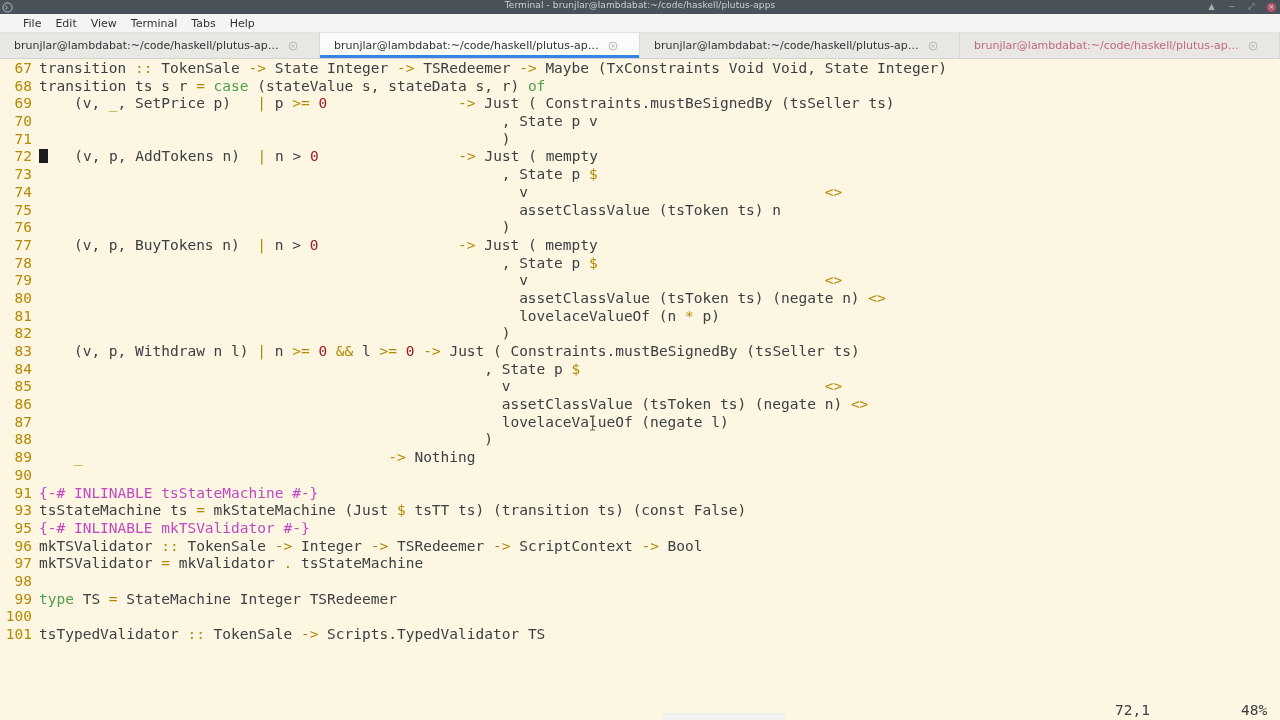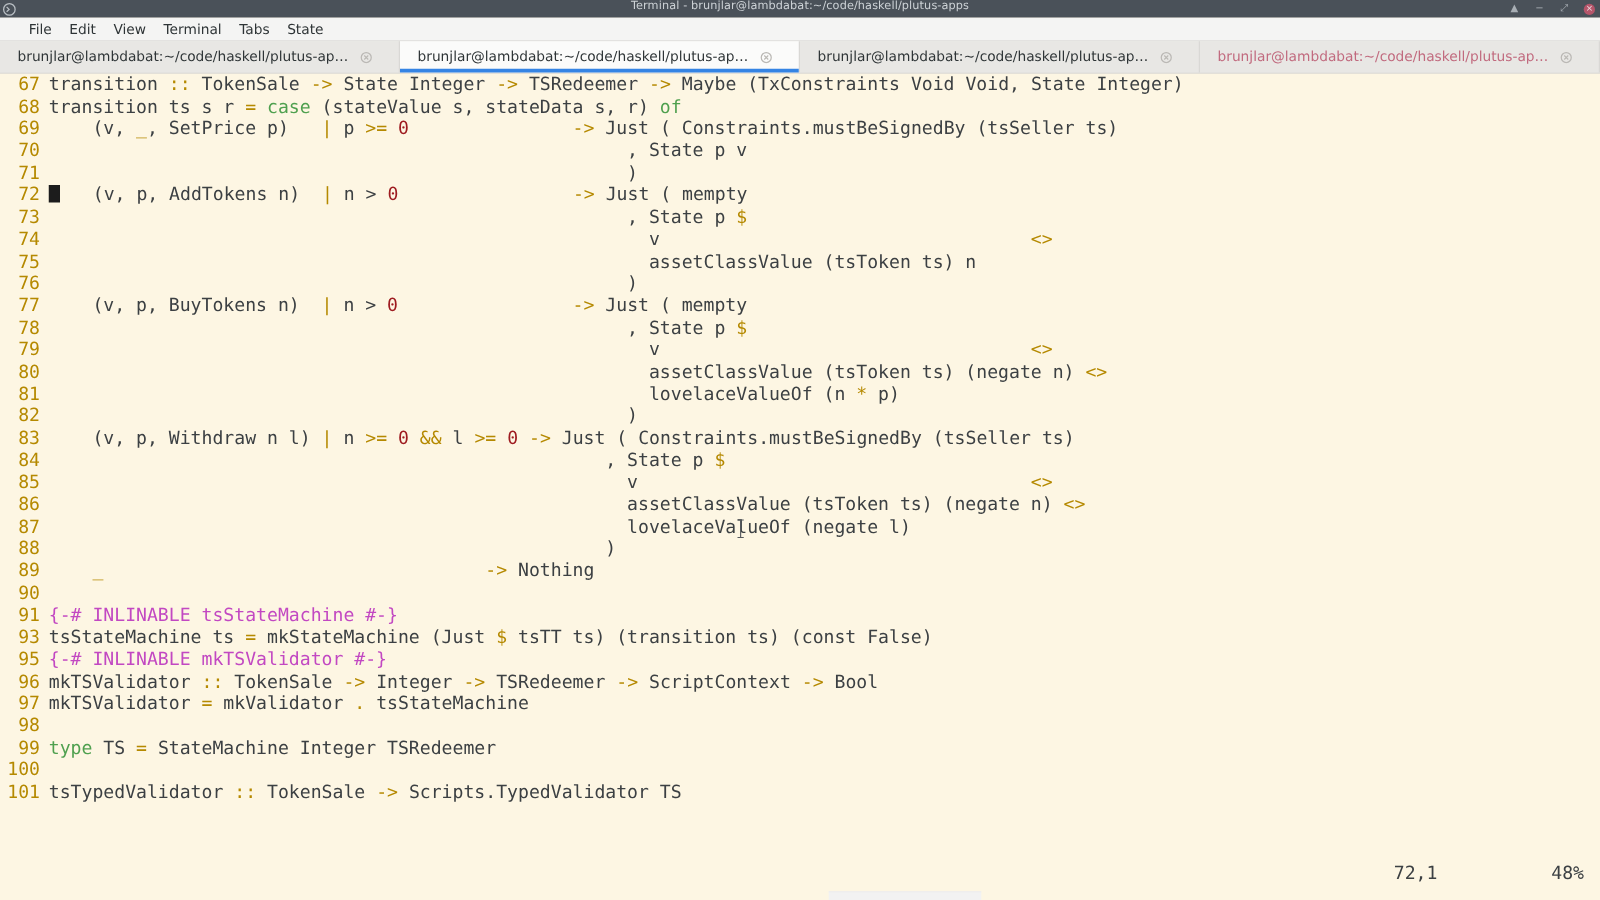--- a/index.html
+++ b/index.html
@@ -144,21 +144,21 @@
   .cursor-block {
     display: inline-block;
     width: 9px; height: 14px;
     background: #1c1c1c;
     vertical-align: -2px;
   }
 
   
   #statusline {
     position: absolute;
-    left: 0; bottom: 11px;
+    left: 0; bottom: 0;
     width: 1280px;
     height: 18px;
     font-family: "DejaVu Sans Mono", monospace;
     font-size: 14.5px;
     color: #3c4043;
   }
   #statusline .ruler {
     position: absolute; left: 1115px; top: 0;
     white-space: pre;
   }
@@ -203,21 +203,21 @@
     <span class="tb-close">×</span>
   </span>
 </div>
 
 <div id="menubar">
   <div class="menu-item">File</div>
   <div class="menu-item">Edit</div>
   <div class="menu-item">View</div>
   <div class="menu-item">Terminal</div>
   <div class="menu-item">Tabs</div>
-  <div class="menu-item">State</div>
+  <div class="menu-item">Help</div>
 </div>
 
 <div id="tabbar">
   <div class="tab">
     <span class="tab-label">brunjlar@lambdabat:~/code/haskell/plutus-apps</span>
     <span class="tab-close">
       <svg width="10" height="10" viewBox="0 0 10 10">
           <circle cx="5" cy="5" r="4" fill="none" stroke="#bbb9b5" stroke-width="1"></circle>
           <path d="M3.4 3.4 L6.6 6.6 M6.6 3.4 L3.4 6.6" stroke="#bbb9b5" stroke-width="0.9"></path>
         </svg>

